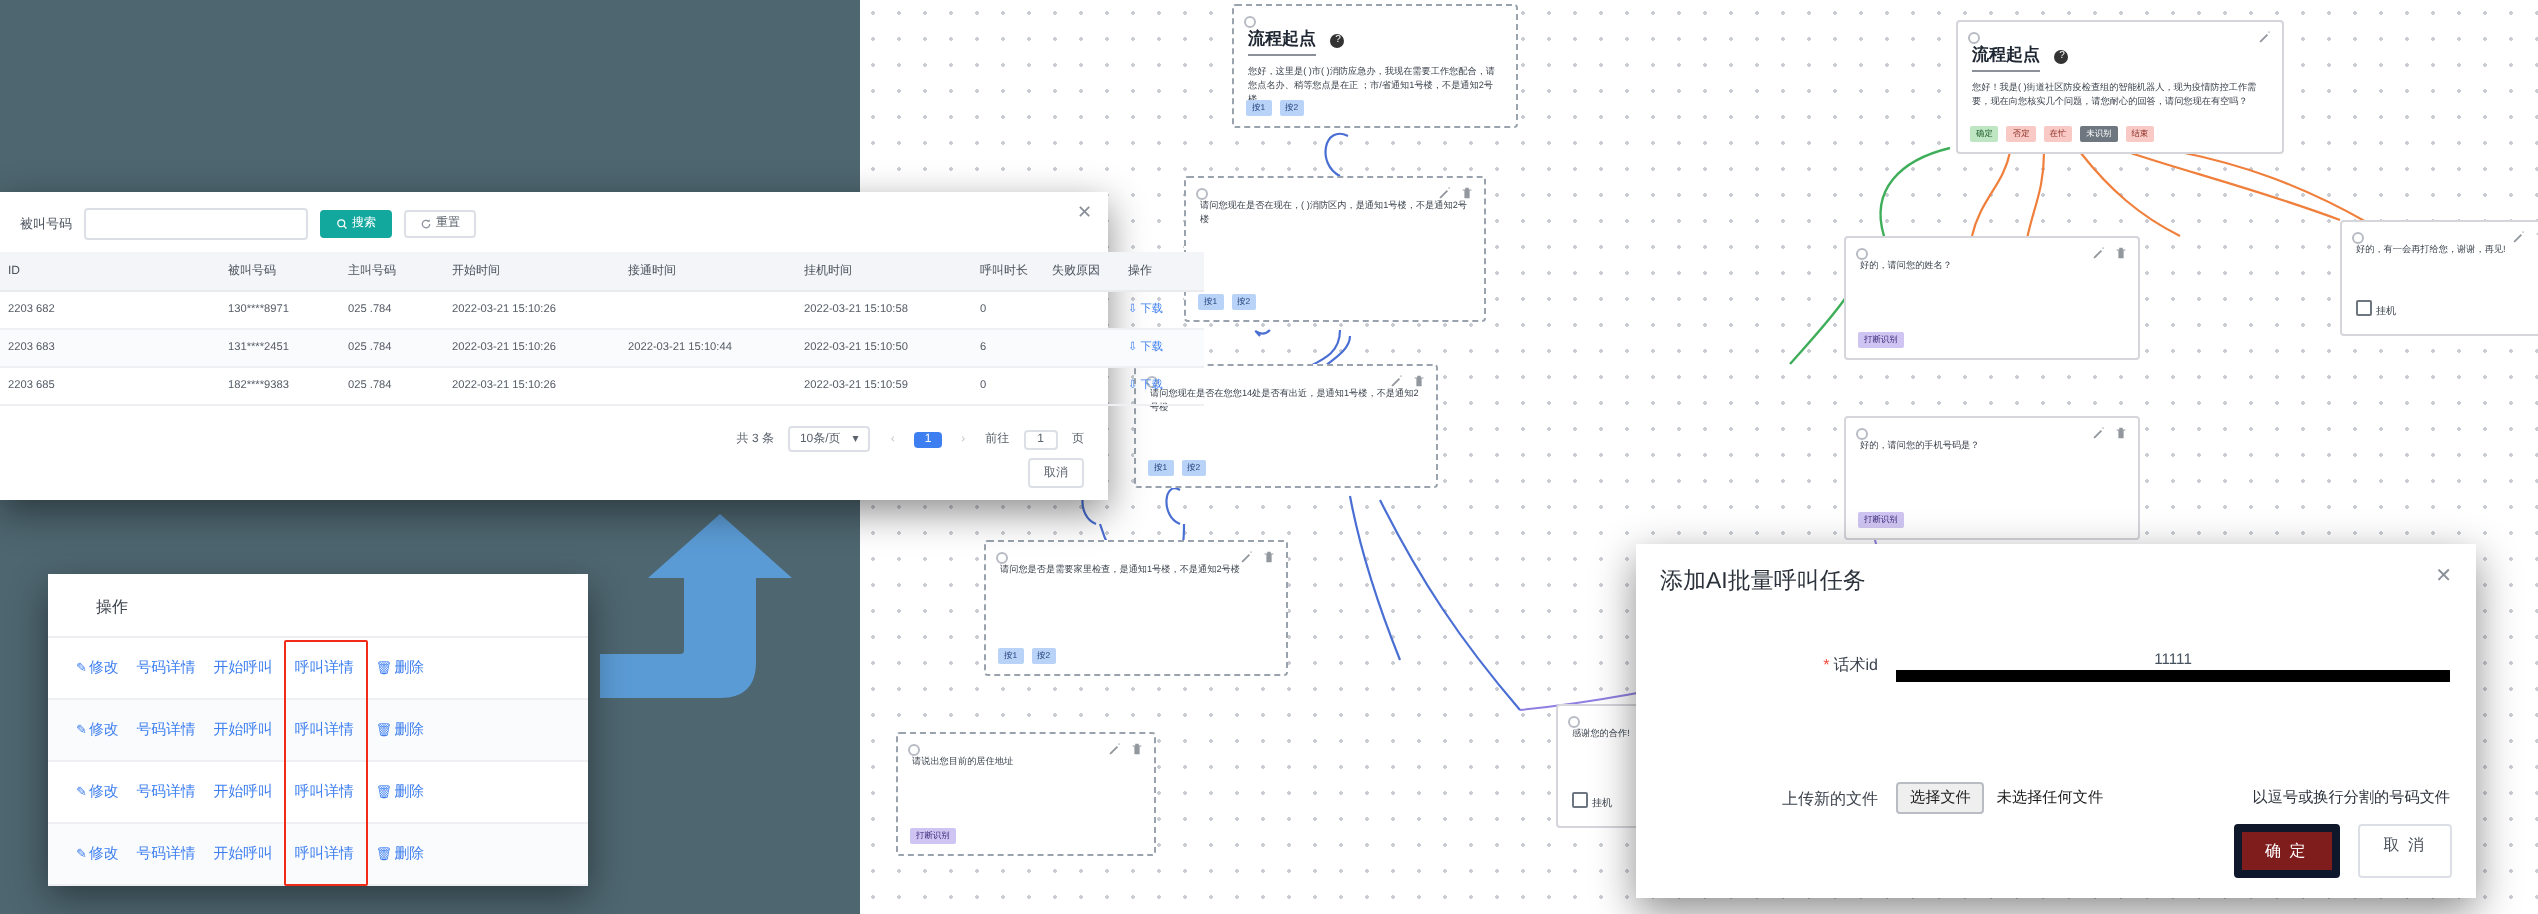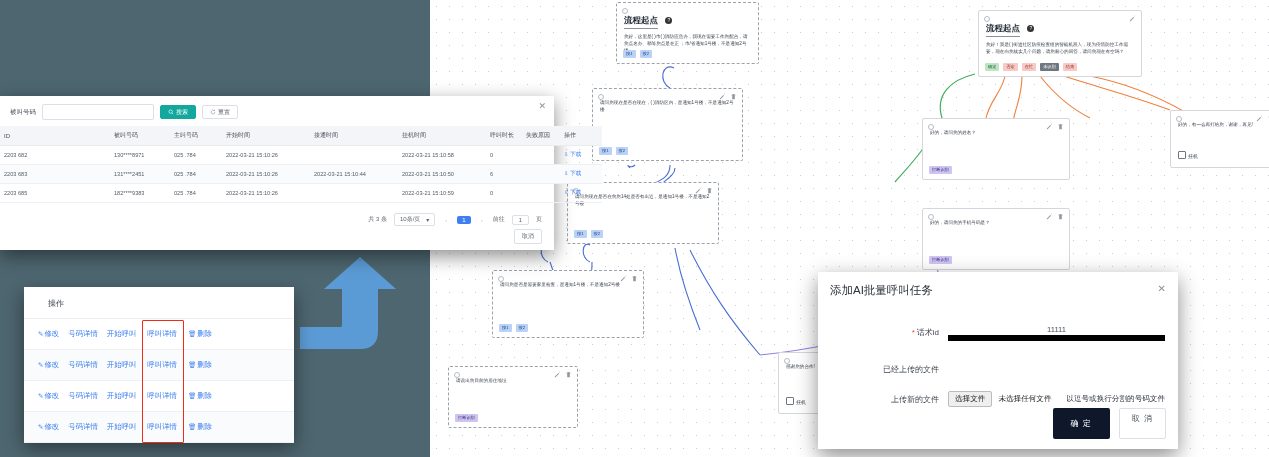--- a/index.html
+++ b/index.html
@@ -102,42 +102,42 @@
   #ops-highlight{
     position:absolute;border:1.6px solid #f22b18;border-radius:1px;pointer-events:none;
   }
   .gicon{font-size:6.5px;margin-right:1px;}
 
   
   #flow-arrow{position:absolute;left:300px;top:255px;width:120px;height:130px;}
 
   
   #add-task-dialog{
-    position:absolute;left:818px;top:272px;width:360px;height:177px;
+    position:absolute;left:818px;top:272px;width:420px;height:177px;
     background:#fff;box-shadow:0 7px 20px rgba(0,0,0,.45);
   }
   #atd-title{font-size:11.5px;color:#2b323b;position:absolute;left:12px;top:11px;}
   #atd-close{position:absolute;right:12px;top:11px;font-size:10px;color:#8a9099;cursor:pointer;}
   .frow{position:absolute;display:flex;align-items:center;left:0;width:100%;box-sizing:border-box;padding:0 13px;}
   .flabel{width:108px;text-align:right;font-size:8px;color:#3c434d;padding-right:9px;white-space:nowrap;}
   .req{color:#f24a3a;margin-right:2px;}
   .finput{
     flex:1;height:17px;border:1px solid #dcdfe6;border-radius:2px;background:#fff;
     font-size:7.6px;color:#45505e;display:flex;align-items:center;padding:0 8px;box-sizing:border-box;
   }
   .finput.center{justify-content:center;}
   .finput.plain{border:none;border-bottom:6px solid #000000;border-radius:0;}
   .filebtn{
     border:1px solid #b9bcc2;background:#efeff0;border-radius:2px;
     font-size:7.6px;color:#1b1b1b;padding:2px 6px;cursor:pointer;white-space:nowrap;
   }
   .filename{font-size:7.6px;color:#1b1b1b;margin-left:6px;white-space:nowrap;}
   .hint{position:absolute;right:13px;font-size:7.6px;color:#2b323b;white-space:nowrap;}
   .btn-lg{font-size:8px;border-radius:2px;padding:4px 12px;cursor:pointer;white-space:nowrap;letter-spacing:1px;}
-  .btn-primary{background:#0f172a;color:#fff;border:6px solid #0f172a;}
+  .btn-primary{background:#7f1d1d;color:#fff;border:4px solid #0f172a;}
   .btn-default{background:#fff;color:#49515b;border:1px solid #dcdfe6;}
 </style>
 </head>
 <body>
 
 <div class="stage">
 
   <div id="flow-canvas">
 
     <svg class="wires" viewBox="0 0 839 457" preserveAspectRatio="none">
@@ -479,24 +479,20 @@
     <div id="atd-close">✕</div>
 
 
     <div class="frow" style="top:52px;">
       <div class="flabel">
         <span class="req">*</span><span>话术id</span>
       </div>
       <div class="finput center plain">11111</div>
     </div>
 
-    <div class="frow" style="top:92px;">
-      <div class="flabel">已经上传的文件</div>
-      <div></div>
-    </div>
 
     <div class="frow" style="top:119px;">
       <div class="flabel">上传新的文件</div>
       <span class="filebtn">选择文件</span>
       <span class="filename">未选择任何文件</span>
       <span class="hint">以逗号或换行分割的号码文件</span>
     </div>
 
     <div style="position:absolute;right:12px;bottom:10px;display:flex;gap:9px;">
       <span class="btn-lg btn-primary">确 定</span>

